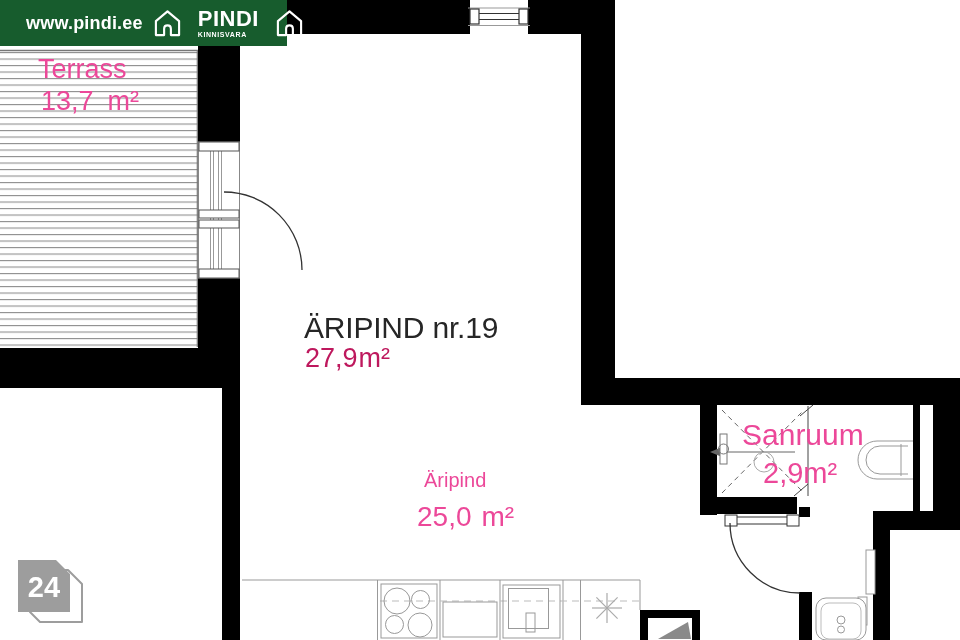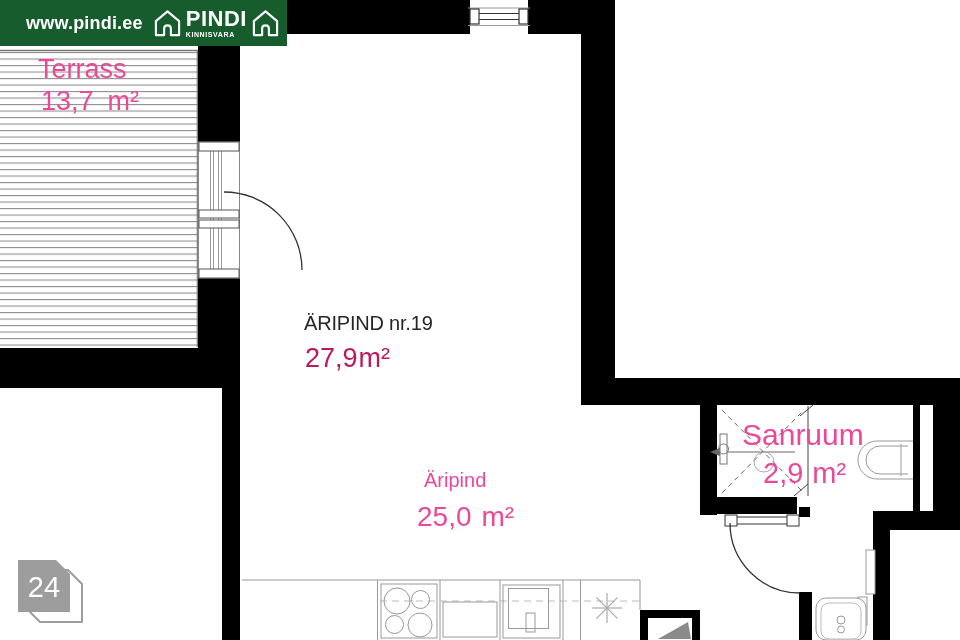--- a/index.html
+++ b/index.html
@@ -4,43 +4,43 @@
 <style>
   html,body{margin:0;padding:0;background:#fff}
   .page{position:relative;width:960px;height:640px;background:#fff;overflow:hidden;
         font-family:"Liberation Sans",sans-serif}
   .plan{position:absolute;left:0;top:0;z-index:1}
 
   
   .header{position:absolute;left:0;top:0;width:287px;height:46px;background:#175C2D;
           display:flex;align-items:center;z-index:5}
   .url{color:#fff;font-weight:bold;font-size:18px;margin-left:26px;letter-spacing:.2px;white-space:nowrap}
-  .logo{display:flex;align-items:center;margin-left:10px;gap:4px}
+  .logo{display:flex;align-items:center;margin-left:10px;gap:16px}
   .logo-text{display:flex;flex-direction:column;color:#fff;line-height:1;align-items:flex-start}
   .brand{font-size:22px;font-weight:bold;letter-spacing:.5px}
   .brand-sub{font-size:7px;font-weight:bold;letter-spacing:.6px;margin-top:1px}
   .house{width:29px;height:30px;flex:0 0 auto}
 
   
   .room-label{position:absolute;color:#ec4899;z-index:4;line-height:1;white-space:nowrap}
   .area-row{display:flex;align-items:center}
   .l-terrass-name{left:38px;top:56px;font-size:27px}
   .l-terrass-area{left:41px;top:88px;font-size:27px;gap:14px}
-  .l-unit-name{left:304px;top:313px;font-size:20px;letter-spacing:-.2px;color:#262626}
+  .l-unit-name{left:304px;top:313px;font-size:30px;letter-spacing:-.2px;color:#262626}
   .l-unit-area{left:305px;top:345px;font-size:27px;gap:1px;color:#be185d}
   .l-aripind-name{left:424px;top:470px;font-size:20px}
   .l-aripind-area{left:417px;top:503px;font-size:28px;gap:10px}
   .l-sanruum-name{left:742px;top:420px;font-size:30px}
-  .l-sanruum-area{left:763px;top:459px;font-size:29px;gap:9px}
+  .l-sanruum-area{left:763px;top:459px;font-size:29px;}
 
   
   .badge{position:absolute;left:18px;top:560px;width:66px;height:64px;z-index:4}
   .badge svg{position:absolute;left:0;top:0}
   .badge-num{position:absolute;left:0;top:11px;width:52px;text-align:center;color:#fff;
-             font-size:29px;font-weight:normal}
+             font-size:29px;font-weight:bold}
 </style>
 </head>
 <body>
 
 <div class="page">
 
   <svg class="plan" width="960" height="640" viewBox="0 0 960 640">
     <defs>
       <pattern id="deck" x="0" y="52" width="8" height="6.5" patternUnits="userSpaceOnUse">
         <rect width="8" height="6.5" fill="#ffffff"></rect>

